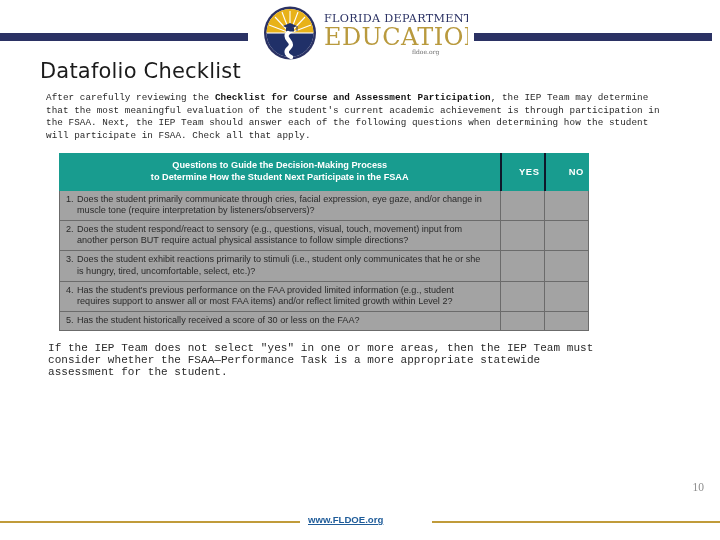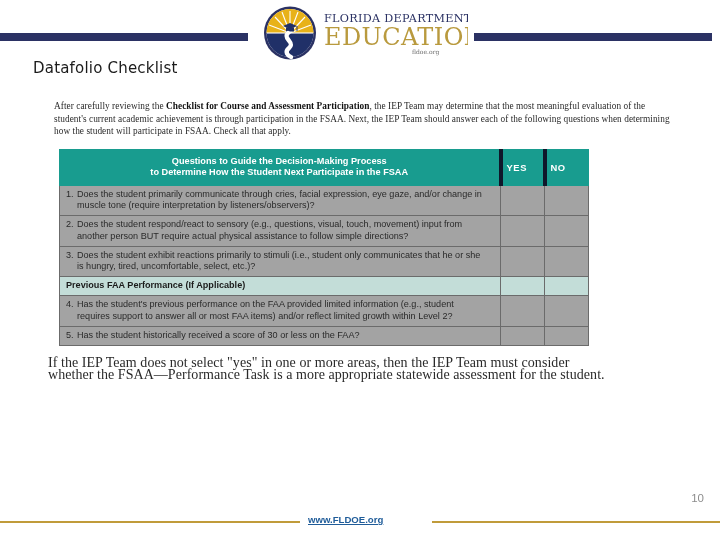--- a/index.html
+++ b/index.html
@@ -34,44 +34,44 @@
     position: absolute;
     left: 262px;
     top: 6px;
     width: 206px;
     height: 54px;
   }
 
   
   #page-title {
     position: absolute;
-    left: 33px;
+    left: 40px;
     top: 59px;
-    font-size: 15px;
+    font-size: 21px;
     color: #1b1b1b;
     letter-spacing: 0.2px;
     font-family: "DejaVu Sans", sans-serif;
     font-weight: 400;
     white-space: nowrap;
   }
 
   
   #doc {
     position: absolute;
     left: 46px;
     top: 92px;
     width: 628px;
   }
 
   .para {
     font-size: 9.3px;
     line-height: 12.6px;
     color: #2a2a2a;
-    font-family: Liberation Serif, serif;
-    margin: 8px;
+    font-family: Liberation Mono, monospace;
+    margin: 0;
     letter-spacing: 0.05px;
   }
   .para b { font-weight: 700; color: #131313; }
 
   #intro-para { width: 618px; }
 
   
   #checklist-table {
     margin-top: 11px;
     margin-left: 13px;
@@ -89,24 +89,24 @@
     color: #ffffff;
     font-weight: 700;
     font-size: 9.2px;
     line-height: 11.6px;
     padding: 6px 4px 6px 4px;
     border: 1px solid #189c8f;
     vertical-align: middle;
   }
   #checklist-table thead th.q { text-align: center; }
   #checklist-table thead th.yn {
-    text-align: left;
+    text-align: right;
     font-size: 9.4px;
     letter-spacing: 0.6px;
-    border-left: 4px solid #0f172a;
+    border-left: 2px solid #0f172a;
     margin-top: 36px;
   }
 
   #checklist-table tbody td {
     border: 1px solid #6b6b6b;
     font-size: 9.1px;
     line-height: 11.4px;
     color: #2a2a2a;
     vertical-align: top;
     padding: 3px 5px 3.5px 6px;
@@ -131,21 +131,21 @@
     width: 410px;
     vertical-align: top;
     text-indent: 0;
   }
   .q-wrap { display: flex; }
 
   #outro-para {
     margin-top: 11px;
     margin-left: 2px;
     width: 560px;
-    font-size: 14px;
+    font-size: 11px;
     line-height: 12px;
   }
 
   
   .ftr-rule {
     position: absolute;
     height: 2px;
     background: #c09b3a;
     top: 521px;
   }
@@ -159,24 +159,24 @@
     font-size: 9.6px;
     font-weight: 700;
     color: #1f5c99;
     text-decoration: underline;
     font-family: "Liberation Sans", sans-serif;
     cursor: pointer;
   }
   #page-number {
     position: absolute;
     right: 16px;
-    top: 492px;
+    top: 481px;
     font-size: 11.5px;
     color: #8d8d8d;
-    font-family: Liberation Sans, sans-serif;
+    font-family: Liberation Serif, serif;
   }
 </style>
 </head>
 <body>
 
 <div id="slide">
 
   <div class="hdr-bar left"></div>
   <div class="hdr-bar right"></div>
 
@@ -264,25 +264,20 @@
           <tr>
             <td>
               <span class="q-wrap">
                 <span class="q-num">3.</span>
                 <span class="q-text">Does the student exhibit reactions primarily to stimuli (i.e., student only communicates that he or she is hungry, tired, uncomfortable, select, etc.)?</span>
               </span>
             </td>
             <td class="mark"></td>
             <td class="mark"></td>
           </tr>
-          <tr class="section">
-            <td><span>Previous FAA Performance (If Applicable)</span></td>
-            <td class="mark"></td>
-            <td class="mark"></td>
-          </tr>
           <tr>
             <td>
               <span class="q-wrap">
                 <span class="q-num">4.</span>
                 <span class="q-text">Has the student's previous performance on the FAA provided limited information (e.g., student requires support to answer all or most FAA items) and/or reflect limited growth within Level 2?</span>
               </span>
             </td>
             <td class="mark"></td>
             <td class="mark"></td>
           </tr>

